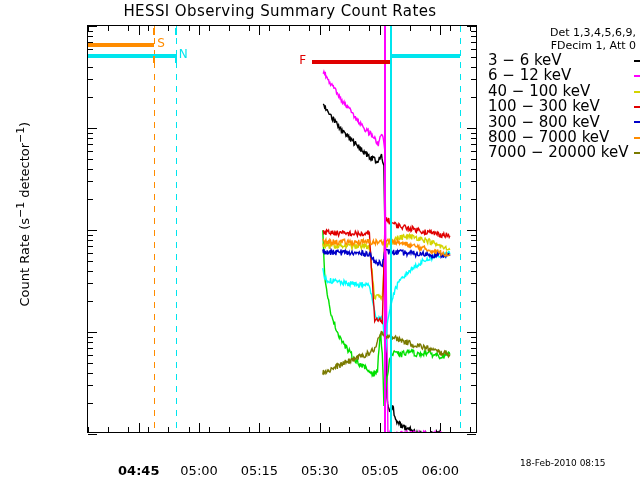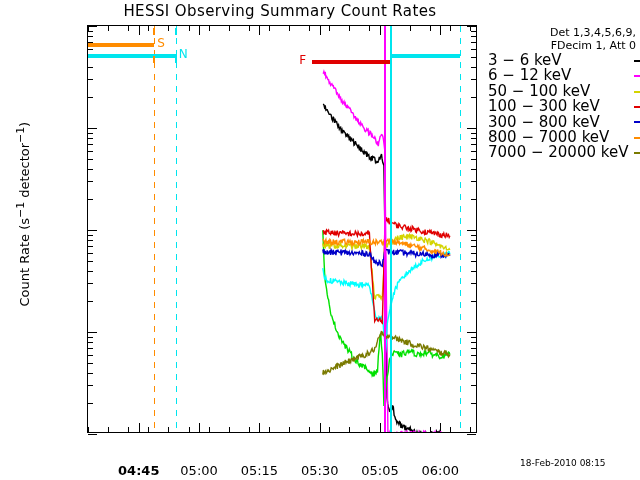--- a/index.html
+++ b/index.html
@@ -240,21 +240,21 @@
               <span class="swl" style="background: rgb(0, 0, 0);"></span>
             </td>
           </tr>
           <tr>
             <td class="lab">6 − 12 keV</td>
             <td class="sw">
               <span class="swl" style="background: rgb(255, 0, 255);"></span>
             </td>
           </tr>
           <tr>
-            <td class="lab">50 − 100 keV</td>
+            <td class="lab">40 − 100 keV</td>
             <td class="sw">
               <span class="swl" style="background: rgb(212, 212, 0);"></span>
             </td>
           </tr>
           <tr>
             <td class="lab">100 − 300 keV</td>
             <td class="sw">
               <span class="swl" style="background: rgb(224, 0, 0);"></span>
             </td>
           </tr>

